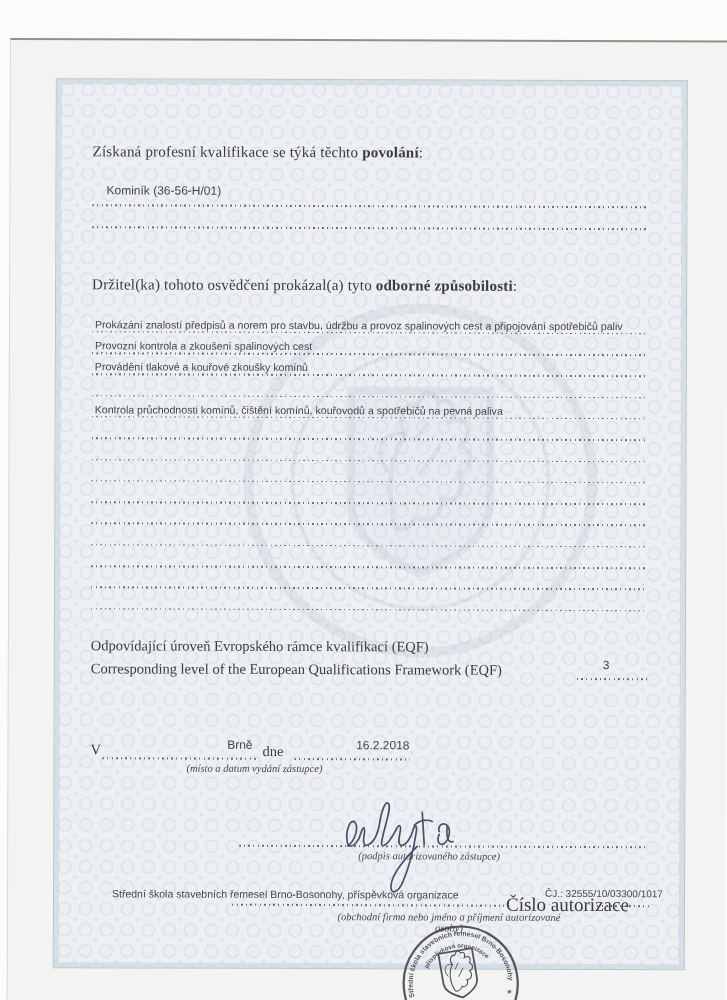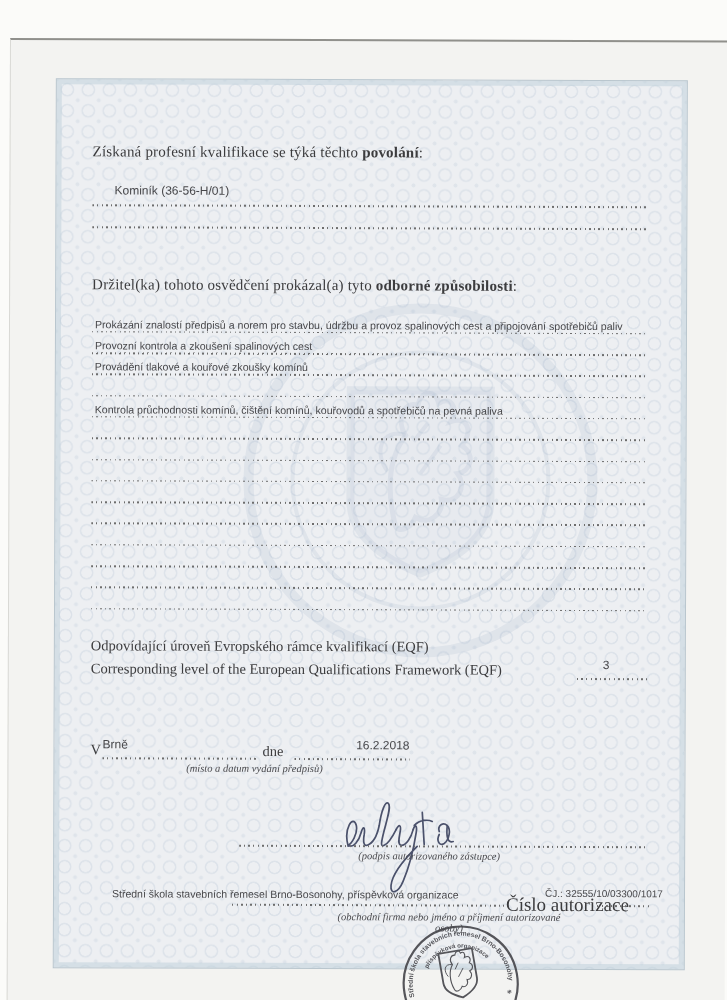--- a/index.html
+++ b/index.html
@@ -52,21 +52,21 @@
         <circle cx="185" cy="185" r="128" stroke-width="4"></circle>
         <path d="M115,95 L255,95 L255,205 Q255,250 185,278 Q115,250 115,205 Z" stroke-width="8" fill="rgba(140,165,195,0.05)"></path>
         <path d="M160,230 C150,190 155,160 170,140 C160,125 168,105 182,110 C185,95 200,93 203,108 C215,100 223,112 215,126 C232,120 238,136 226,150 C240,158 236,176 222,178 C232,192 222,208 206,204 C208,220 192,230 180,222 C175,234 162,238 160,230 Z" stroke-width="5"></path>
         <path d="M170,140 C145,132 138,158 152,176 M205,150 L185,178 M192,128 L178,146" stroke-width="4"></path>
       </g>
     </svg>
 
     <div class="abs h-serif" style="left:36px;top:64px;width:560px;">
       <span>Získaná profesní kvalifikace se týká těchto </span><b>povolání</b><span>:</span>
     </div>
-    <div class="abs typed" style="left:58px;top:104px;font-size:12px;">Kominík (36-56-H/01)</div>
+    <div class="abs typed" style="left:50px;top:104px;font-size:12px;">Kominík (36-56-H/01)</div>
     <div class="dots" style="left:36px;top:125px;width:556px;"></div>
     <div class="dots" style="left:36px;top:147px;width:556px;"></div>
 
     <div class="abs h-serif" style="left:36px;top:197px;width:570px;">
       <span>Držitel(ka) tohoto osvědčení prokázal(a) tyto </span><b>odborné způsobilosti</b><span>:</span>
     </div>
 
     <div class="rows">
       <div class="row">
           <span class="txt typed">Prokázání znalostí předpisů a norem pro stavbu, údržbu a provoz spalinových cest a připojování spotřebičů paliv</span>
@@ -115,26 +115,26 @@
           <span class="line"></span>
         </div>
     </div>
 
     <div class="abs eqf-line" style="left:36px;top:558px;">Odpovídající úroveň Evropského rámce kvalifikací (EQF)</div>
     <div class="abs eqf-line" style="left:36px;top:581px;">Corresponding level of the European Qualifications Framework (EQF)</div>
     <div class="abs typed" style="left:548px;top:577px;font-size:12px;">3</div>
     <div class="dots" style="left:522px;top:597px;width:72px;"></div>
 
     <div class="abs eqf-line" style="left:36px;top:662px;">V</div>
-    <div class="abs typed" style="left:48px;top:658px;width:150px;text-align:left;font-size:12px;">Brně</div>
+    <div class="abs typed" style="left:48px;top:658px;width:150px;text-align:right;font-size:12px;">Brně</div>
     <div class="dots" style="left:48px;top:678px;width:155px;"></div>
     <div class="abs eqf-line" style="left:208px;top:663px;">dne</div>
     <div class="abs typed" style="left:240px;top:658px;width:115px;text-align:right;font-size:12px;">16.2.2018</div>
     <div class="dots" style="left:240px;top:678px;width:115px;"></div>
-    <div class="abs caption" style="left:85px;top:683px;width:230px;">(místo a datum vydání předpisů)</div>
+    <div class="abs caption" style="left:85px;top:683px;width:230px;">(místo a datum vydání zástupce)</div>
 
     <svg class="abs sig" style="left:278px;top:708px;" width="140" height="112" viewBox="0 0 140 112">
       <g fill="none" stroke="#3d4460" stroke-width="1.7" stroke-linecap="round" stroke-linejoin="round" opacity="0.92">
         <path d="M16,58 C11,40 21,26 24,37 C26,46 19,56 16,57 C21,61 27,52 29,44 C31,37 33,39 32,46 C31,52 31,58 35,57 C41,55 45,47 47,37 C49,23 53,12 56,15 C59,18 55,30 52,42 C49,54 48,59 52,57 C57,55 61,47 64,41"></path>
         <path d="M64,41 C67,35 69,37 68,43 C67,49 65,56 69,57 C74,57 79,49 81,41"></path>
         <path d="M81,41 C83,35 85,37 84,44 C82,57 77,79 71,93 C66,105 58,107 59,97 C60,87 71,72 85,58"></path>
         <path d="M90,24 L92,56 M82,37 C88,31 96,31 100,33"></path>
         <path d="M107,43 C105,37 111,33 115,37 C119,41 117,51 112,55 C107,58 104,52 107,46"></path>
         <path d="M115,37 C114,47 115,55 121,53"></path>
       </g>

